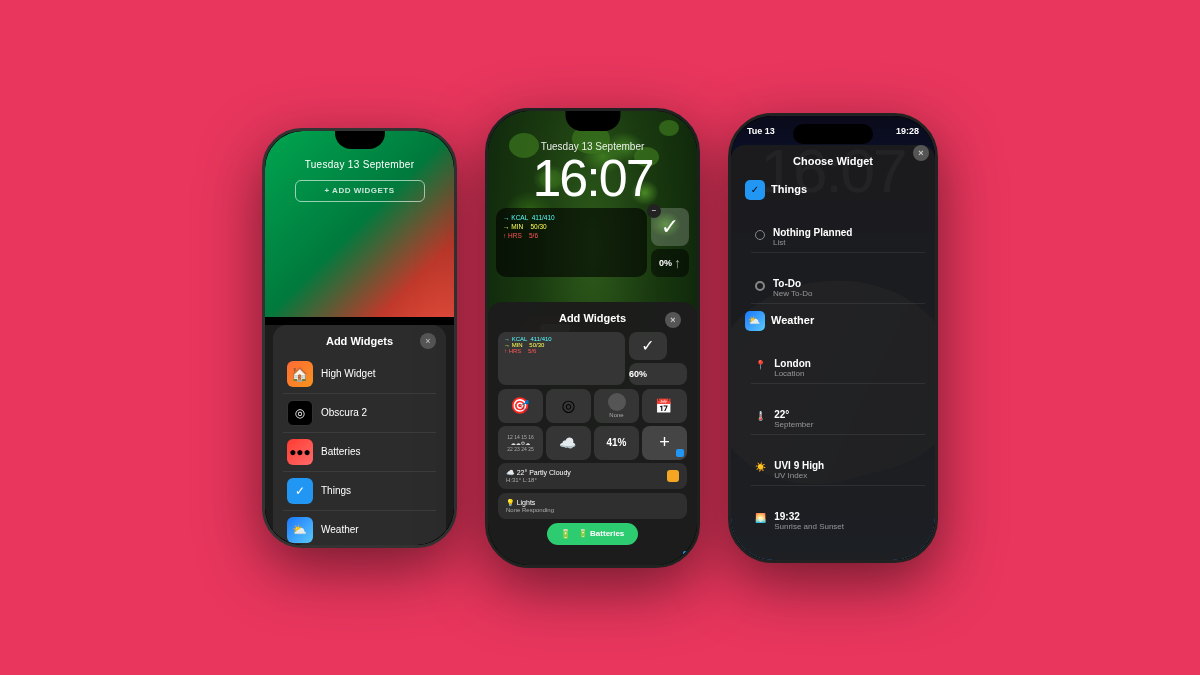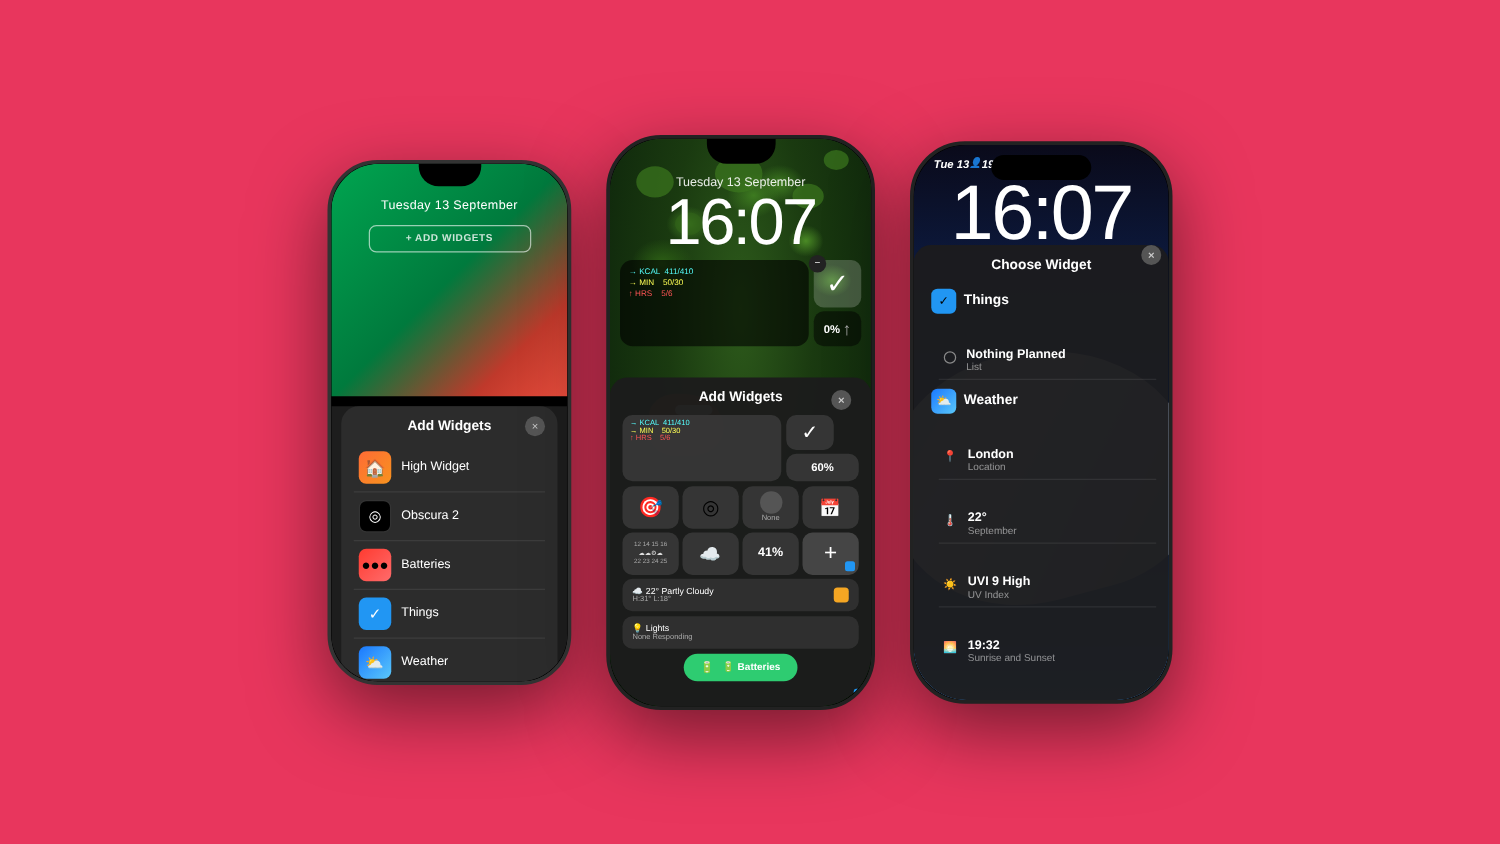--- a/index.html
+++ b/index.html
@@ -341,26 +341,26 @@
       height: 200px;
       background: linear-gradient(135deg, #c0c8d8 0%, #e8ecf0 30%, #d0d8e0 60%, #a0a8b0 100%);
       border-radius: 50% 60% 40% 50%;
       transform: rotate(-15deg);
       opacity: 0.9;
     }
     .phone3-statusbar {
       position: relative;
       z-index: 5;
       display: flex;
+      justify-content: space-between;
       align-items: center;
       padding: 10px 16px 0;
       color: #fff;
       font-size: 9px;
       font-weight: 600;
-      font-style: italic;
     }
     .phone3-time-main {
       position: relative;
       z-index: 5;
       color: #fff;
       font-size: 62px;
       font-weight: 200;
       letter-spacing: -2px;
       text-align: center;
       line-height: 1;
@@ -517,21 +517,21 @@
         <div style="flex:1;background:rgba(60,60,60,0.8);border-radius:8px;padding:4px 6px;">
           <div style="font-size:6px;color:#5ff;white-space:nowrap;">→ KCAL &nbsp;411/410</div>
           <div style="font-size:6px;color:#ff5;white-space:nowrap;">→ MIN &nbsp;&nbsp;&nbsp;50/30</div>
           <div style="font-size:6px;color:#f55;white-space:nowrap;">↑ HRS &nbsp;&nbsp;&nbsp;5/6</div>
         </div>
         <div style="display:flex;flex-direction:column;gap:3px;">
           <div style="width:38px;height:28px;background:rgba(60,60,60,0.8);border-radius:8px;display:flex;align-items:center;justify-content:center;">
             <span style="color:#fff;font-size:16px;">✓</span>
             <div style="position:absolute;bottom:2px;right:2px;width:8px;height:8px;background:#2196f3;border-radius:2px;"></div>
           </div>
-          <div style="width:58px;height:22px;background:rgba(60,60,60,0.8);border-radius:8px;display:flex;align-items:center;justify-content:center;">
+          <div style="width:58px;height:22px;background:rgba(60,60,60,0.8);border-radius:8px;display:flex;align-items:center;justify-content:flex-start;">
             <span style="color:#fff;font-size:9px;font-weight:700;">60%</span>
           </div>
           <div style="width:10px;height:10px;background:#2196f3;border-radius:2px;position:absolute;bottom:4px;right:4px;"></div>
         </div>
       </div>
 
       <div style="display:grid;grid-template-columns:repeat(4,1fr);gap:3px;margin-bottom:3px;">
         <div style="background:rgba(60,60,60,0.8);border-radius:8px;height:34px;display:flex;align-items:center;justify-content:center;">
           <span style="font-size:16px;">🎯</span>
         </div>
@@ -621,20 +621,27 @@
       </div>
 
       <div class="choose-item ci-indent">
         <div style="width:10px;height:10px;border:1px solid #888;border-radius:50%;flex-shrink:0;margin-top:3px;"></div>
         <div class="choose-item-text">
           <div class="ci-main">Nothing Planned</div>
           <div class="ci-sub">List</div>
         </div>
       </div>
 
+      <div class="choose-item ci-indent">
+        <div style="width:10px;height:10px;border:2px solid #888;border-radius:50%;flex-shrink:0;margin-top:3px;"></div>
+        <div class="choose-item-text">
+          <div class="ci-main">To-Do</div>
+          <div class="ci-sub">New To-Do</div>
+        </div>
+      </div>
 
       <div style="display:flex;align-items:center;gap:6px;padding:6px 4px 2px;">
         <div class="choose-item-icon ci-weather" style="font-size:10px;">⛅</div>
         <span class="section-header" style="padding:0;">Weather</span>
       </div>
 
       <div class="choose-item ci-indent">
         <span style="font-size:9px;margin-top:2px;flex-shrink:0;">📍</span>
         <div class="choose-item-text">
           <div class="ci-main">London</div>

